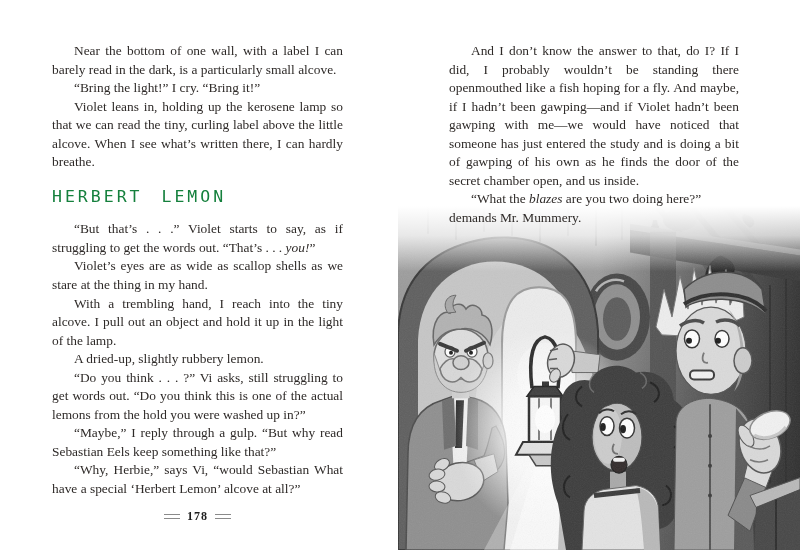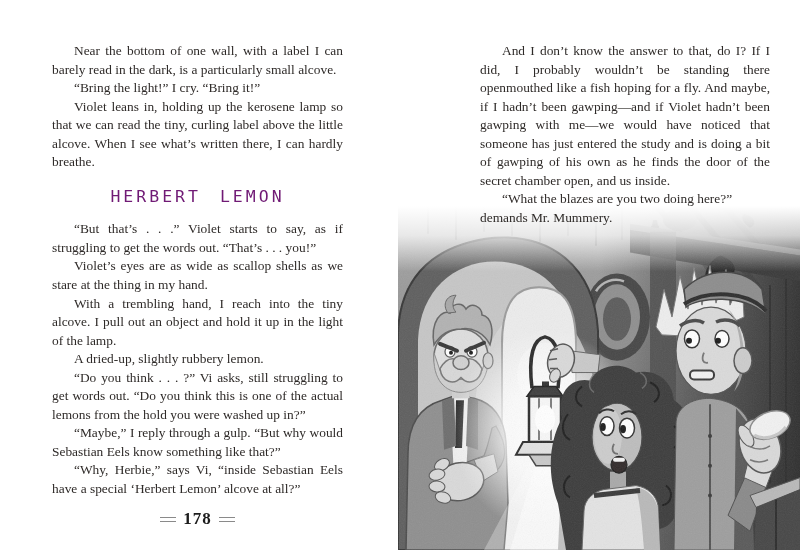--- a/index.html
+++ b/index.html
@@ -10,40 +10,39 @@
     color:#2e2a28;
   }
   .text-block{
     position:absolute;
     font-size:13.4px;
     line-height:18.55px;
     text-align:justify;
     z-index:2;
   }
   #left-text{left:52px;top:42px;width:291px;}
-  #right-text{left:480px;top:42px;width:290px;}
+  #right-text{left:449px;top:42px;width:290px;}
   p.para{margin:0;}
   p.indent{text-indent:22px;}
-  .it{}
+  .it{font-style:italic;}
   .chapter-heading{
-    text-align:center;
     font-family:"DejaVu Sans Mono", monospace;
     font-size:16.5px;
     letter-spacing:3px;
     word-spacing:6px;
-    color:#701a75;
+    color:#15803d;
     margin:16px 0 14px 0;
     font-weight:normal;
   }
   .folio{
     position:absolute;left:52px;top:509px;width:291px;
     display:flex;align-items:center;justify-content:center;gap:7px;
     z-index:2;
   }
-  .folio-num{font-size:17px;font-weight:bold;letter-spacing:1px;color:#1d1d1d;}
+  .folio-num{font-size:12px;font-weight:bold;letter-spacing:1px;color:#1d1d1d;}
   .folio-rule{width:16px;height:3px;border-top:1px solid #8a8a8a;border-bottom:1px solid #8a8a8a;}
   #illustration-wrap{
     position:absolute;left:398px;top:206px;width:402px;height:344px;z-index:1;
   }
   #illustration-wrap svg{display:block;}
 </style>
 </head>
 <body>
 
 <div id="left-text" class="text-block">
@@ -52,22 +51,22 @@
       <p class="para indent"><span>“Bring the light!” I cry. “Bring it!”</span></p>
       <p class="para indent"><span>Violet leans in, holding up the kerosene lamp so that we can read the tiny, curling label above the little alcove. When I see what’s written there, I can hardly breathe.</span></p>
     </div>
   <div class="chapter-heading">HERBERT LEMON</div>
   <div>
       <p class="para indent"><span>“But that’s . . .” Violet starts to say, as if struggling to get the words out. “That’s . . . </span><span class="it">you!</span><span>”</span></p>
       <p class="para indent"><span>Violet’s eyes are as wide as scallop shells as we stare at the thing in my hand.</span></p>
       <p class="para indent"><span>With a trembling hand, I reach into the tiny alcove. I pull out an object and hold it up in the light of the lamp.</span></p>
       <p class="para indent"><span>A dried-up, slightly rubbery lemon.</span></p>
       <p class="para indent"><span>“Do you think . . . ?” Vi asks, still struggling to get words out. “Do you think this is one of the actual lemons from the hold you were washed up in?”</span></p>
-      <p class="para indent"><span>“Maybe,” I reply through a gulp. “But why would Sebastian Eels know something like that?”</span></p>
-      <p class="para indent"><span>“Why, Herbie,” says Vi, “inside Sebastian Eels have a special ‘Herbert Lemon’ alcove at all?”</span></p>
+      <p class="para indent"><span>“Maybe,” I reply through a gulp. “But why read Sebastian Eels keep something like that?”</span></p>
+      <p class="para indent"><span>“Why, Herbie,” says Vi, “would Sebastian What have a special ‘Herbert Lemon’ alcove at all?”</span></p>
     </div>
 </div>
 
 <div class="folio">
   <span class="folio-rule"></span>
   <span class="folio-num">178</span>
   <span class="folio-rule"></span>
 </div>
 
 <div id="right-text" class="text-block">

